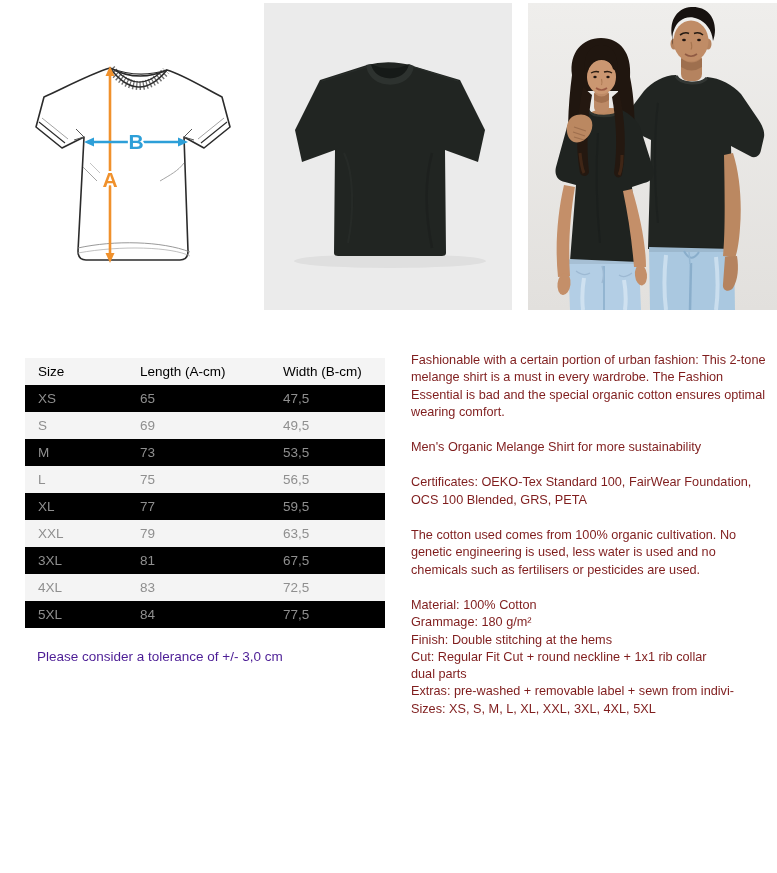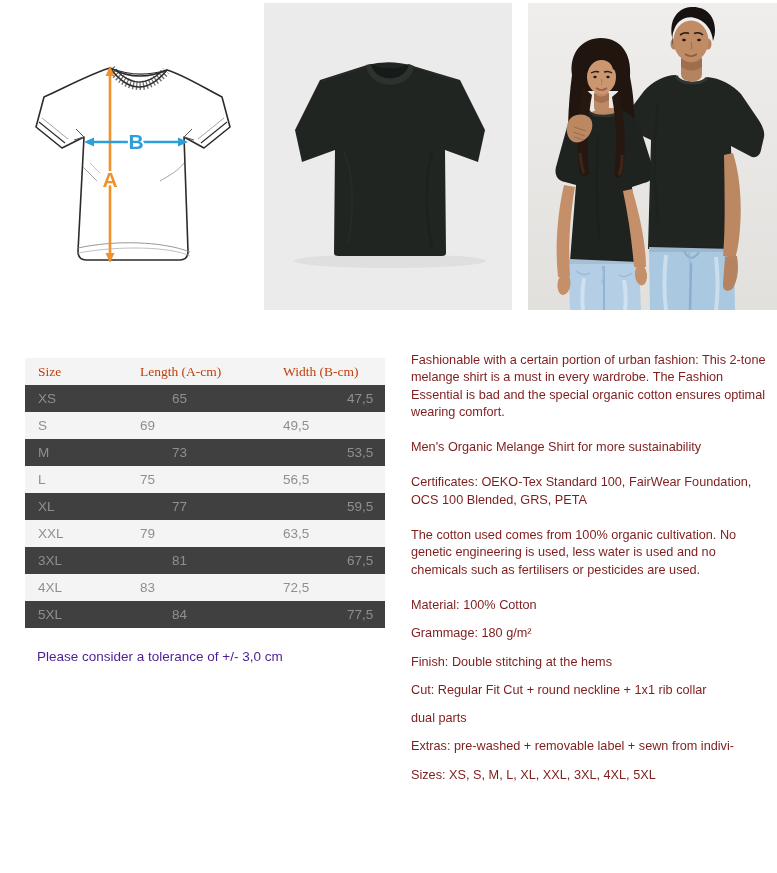--- a/index.html
+++ b/index.html
@@ -5,29 +5,29 @@
   html,body{margin:0;padding:0;background:#fff;}
   body{font-family:"Liberation Sans",sans-serif;-webkit-font-smoothing:antialiased;}
   .canvas{position:relative;width:777px;height:873px;background:#fff;overflow:hidden;}
   .panel{position:absolute;}
   .panel-diagram{left:10px;top:5px;width:250px;height:300px;background:#fff;}
   .panel-flat{left:264px;top:3px;width:248px;height:307px;background:#ebebeb;}
   .panel-models{left:528px;top:3px;width:249px;height:307px;background:#e8e6e3;}
 
   .size-table{position:absolute;left:25px;top:358px;width:360px;font-size:13.5px;color:#8f8f8f;}
   .st-row{display:grid;grid-template-columns:102px 143px 1fr;align-items:center;height:27px;padding-left:13px;box-sizing:border-box;}
-  .st-head{background:#f4f4f4;color:#c2410c;font-family:Liberation Serif, serif;}
-  .st-row.dark{background:#404040;gap:32px;}
+  .st-head{background:#f4f4f4;color:#000000;}
+  .st-row.dark{background:#000000;}
   .st-row.light{background:#f4f4f4;}
 
   .tolerance{position:absolute;left:37px;top:649px;font-size:13.5px;color:#4c1d95;}
 
   .description{position:absolute;left:411px;top:352px;width:363px;font-size:12.7px;line-height:17.3px;color:#7f1d1d;}
   .description p{margin:0 0 18px 0;}
-  .spec-line{white-space:nowrap;margin-top:11px;}
+  .spec-line{white-space:nowrap;}
   svg{display:block;}
   text.meas{font-family:"Liberation Sans",sans-serif;font-weight:bold;font-size:21px;paint-order:stroke;stroke:#ffffff;stroke-width:4px;stroke-linejoin:round;}
 </style>
 </head>
 <body>
 
 <div class="canvas">
 
   <div class="panel panel-diagram">
     <svg width="250" height="300" viewBox="0 0 250 300">

